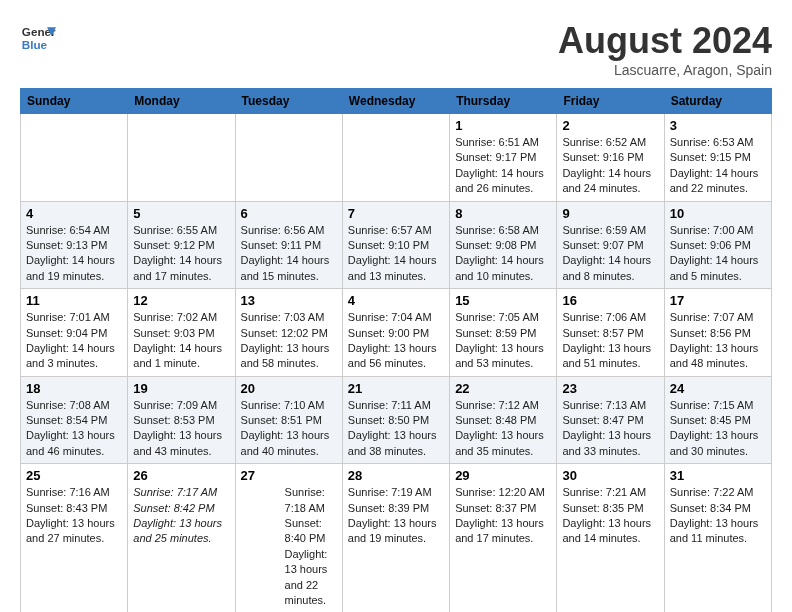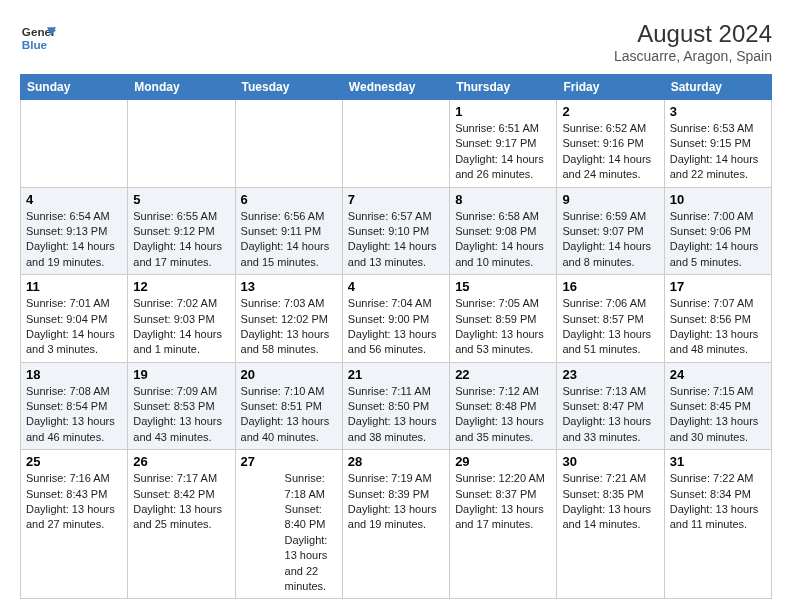--- a/index.html
+++ b/index.html
@@ -22,36 +22,36 @@
       gap: 6px;
     }
     .logo-icon {
       width: 36px;
       height: 36px;
     }
     .title-block {
       text-align: right;
     }
     .main-title {
-      font-size: 24px;
+      font-size: 36px;
       color: #333;
-      font-weight: normal;
+      font-weight: bold;
     }
     .subtitle {
       font-size: 14px;
       color: #555;
     }
     table {
       width: 100%;
       border-collapse: collapse;
       font-size: 11px;
     }
     thead tr th {
       background-color: #3b7bbf;
-      color: #ffffff;
+      color: #000000;
       text-align: left;
       padding: 5px 6px;
       font-size: 12px;
       font-weight: bold;
       border: 1px solid #3b7bbf;
     }
     tbody tr td {
       border: 1px solid #ccc;
       vertical-align: top;
       padding: 4px 5px;
@@ -292,21 +292,21 @@
       <tr>
         <td>
           <span class="day-number">25</span>
           <div class="day-info" style="white-space: pre-line;">Sunrise: 7:16 AM
 Sunset: 8:43 PM
 Daylight: 13 hours
 and 27 minutes.</div>
         </td>
         <td>
           <span class="day-number">26</span>
-          <div class="day-info" style="white-space: pre-line;">Sunrise: 7:17 AM
+          <div class="day-info" style="white-space: pre-line; font-style: italic;">Sunrise: 7:17 AM
 Sunset: 8:42 PM
 Daylight: 13 hours
 and 25 minutes.</div>
         </td>
         <td>
           <span class="day-number">27</span>
           <div class="day-info" style="white-space: pre-line; margin-left: 44px;">Sunrise: 7:18 AM
 Sunset: 8:40 PM
 Daylight: 13 hours
 and 22 minutes.</div>

